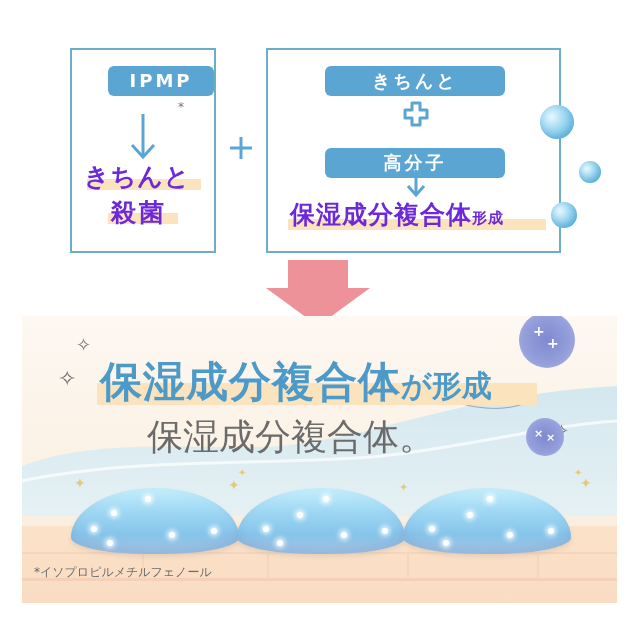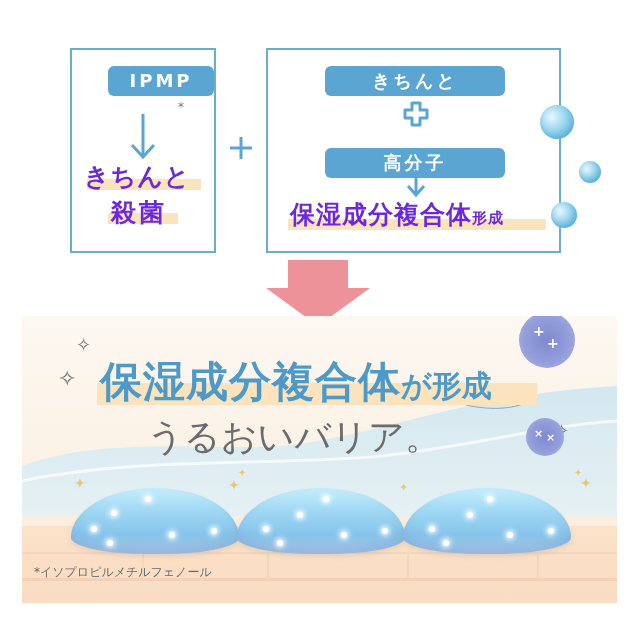--- a/index.html
+++ b/index.html
@@ -111,21 +111,21 @@
   </div>
   <div class="purple" style="left:504px; top:102px; width:38px; height:38px;">
     <span style="left:8px; top:10px; font-size:11px;">×</span>
       <span style="left:20px; top:14px; font-size:11px;">×</span>
   </div>
 
   <div class="hl" style="left:75px; top:67px; width:440px; height:22px;"></div>
   <div class="abs" style="left:78px; top:38px; white-space:nowrap;">
     <span style="color:#4d9ac8; font-weight:bold; font-size:42px; letter-spacing:1px;">保湿成分複合体</span><span style="color:#4d9ac8; font-weight:bold; font-size:30px;">が形成</span>
   </div>
-  <span class="abs" style="left:125px; top:97px; font-size:36px; color:#6b6b6b; white-space:nowrap;">うるおいバリア。</span>
+  <span class="abs" style="left:125px; top:97px; font-size:36px; color:#6b6b6b; white-space:nowrap;">保湿成分複合体。</span>
 
   <span class="gold" style="left:52px; top:160px;">✦</span>
   <span class="gold" style="left:206px; top:162px;">✦</span>
   <span class="gold" style="left:216px; top:152px; font-size:10px;">✦</span>
   <span class="gold" style="left:377px; top:166px; font-size:11px;">✦</span>
   <span class="gold" style="left:552px; top:152px; font-size:10px;">✦</span>
   <span class="gold" style="left:558px; top:160px;">✦</span>
 
   <div class="dome" style="left:49px; top:172px; width:168px; height:66px;">
     <div class="dot" style="left:74px; top:8px;"></div>

